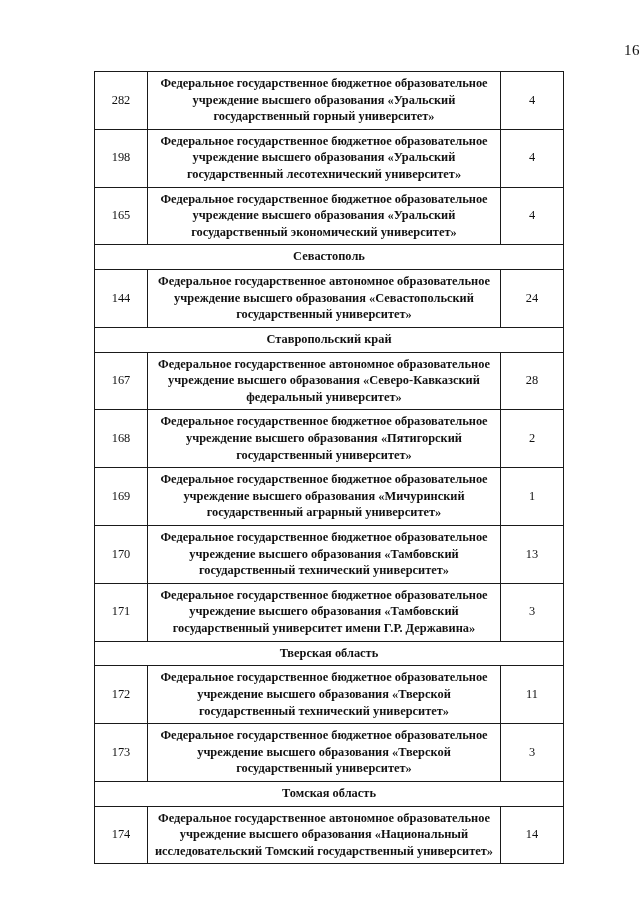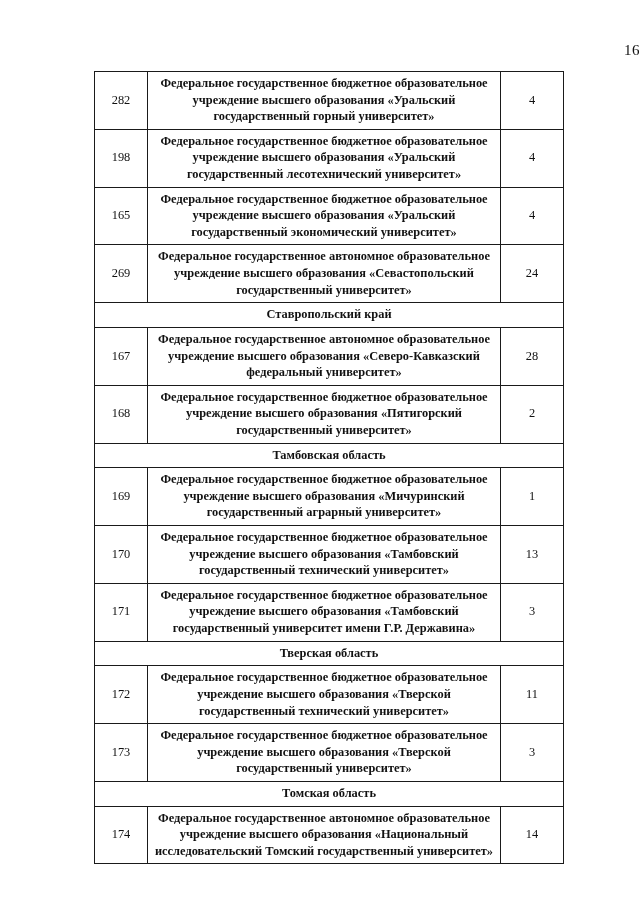--- a/index.html
+++ b/index.html
@@ -88,39 +88,39 @@
             <td class="col-num">198</td>
             <td class="col-name">Федеральное государственное бюджетное образовательное учреждение высшего образования «Уральский государственный лесотехнический университет»</td>
             <td class="col-count">4</td>
           </tr>
           <tr>
             <td class="col-num">165</td>
             <td class="col-name">Федеральное государственное бюджетное образовательное учреждение высшего образования «Уральский государственный экономический университет»</td>
             <td class="col-count">4</td>
           </tr>
           <tr>
-            <td class="col-num">269</td>
+            <td class="region" colspan="3">Севастополь</td>
+          </tr>
+          <tr>
+            <td class="col-num">144</td>
             <td class="col-name">Федеральное государственное автономное образовательное учреждение высшего образования «Севастопольский государственный университет»</td>
             <td class="col-count">24</td>
           </tr>
           <tr>
             <td class="region" colspan="3">Ставропольский край</td>
           </tr>
           <tr>
             <td class="col-num">167</td>
             <td class="col-name">Федеральное государственное автономное образовательное учреждение высшего образования «Северо-Кавказский федеральный университет»</td>
             <td class="col-count">28</td>
           </tr>
           <tr>
             <td class="col-num">168</td>
             <td class="col-name">Федеральное государственное бюджетное образовательное учреждение высшего образования «Пятигорский государственный университет»</td>
             <td class="col-count">2</td>
-          </tr>
-          <tr>
-            <td class="region" colspan="3">Тамбовская область</td>
           </tr>
           <tr>
             <td class="col-num">169</td>
             <td class="col-name">Федеральное государственное бюджетное образовательное учреждение высшего образования «Мичуринский государственный аграрный университет»</td>
             <td class="col-count">1</td>
           </tr>
           <tr>
             <td class="col-num">170</td>
             <td class="col-name">Федеральное государственное бюджетное образовательное учреждение высшего образования «Тамбовский государственный технический университет»</td>
             <td class="col-count">13</td>

